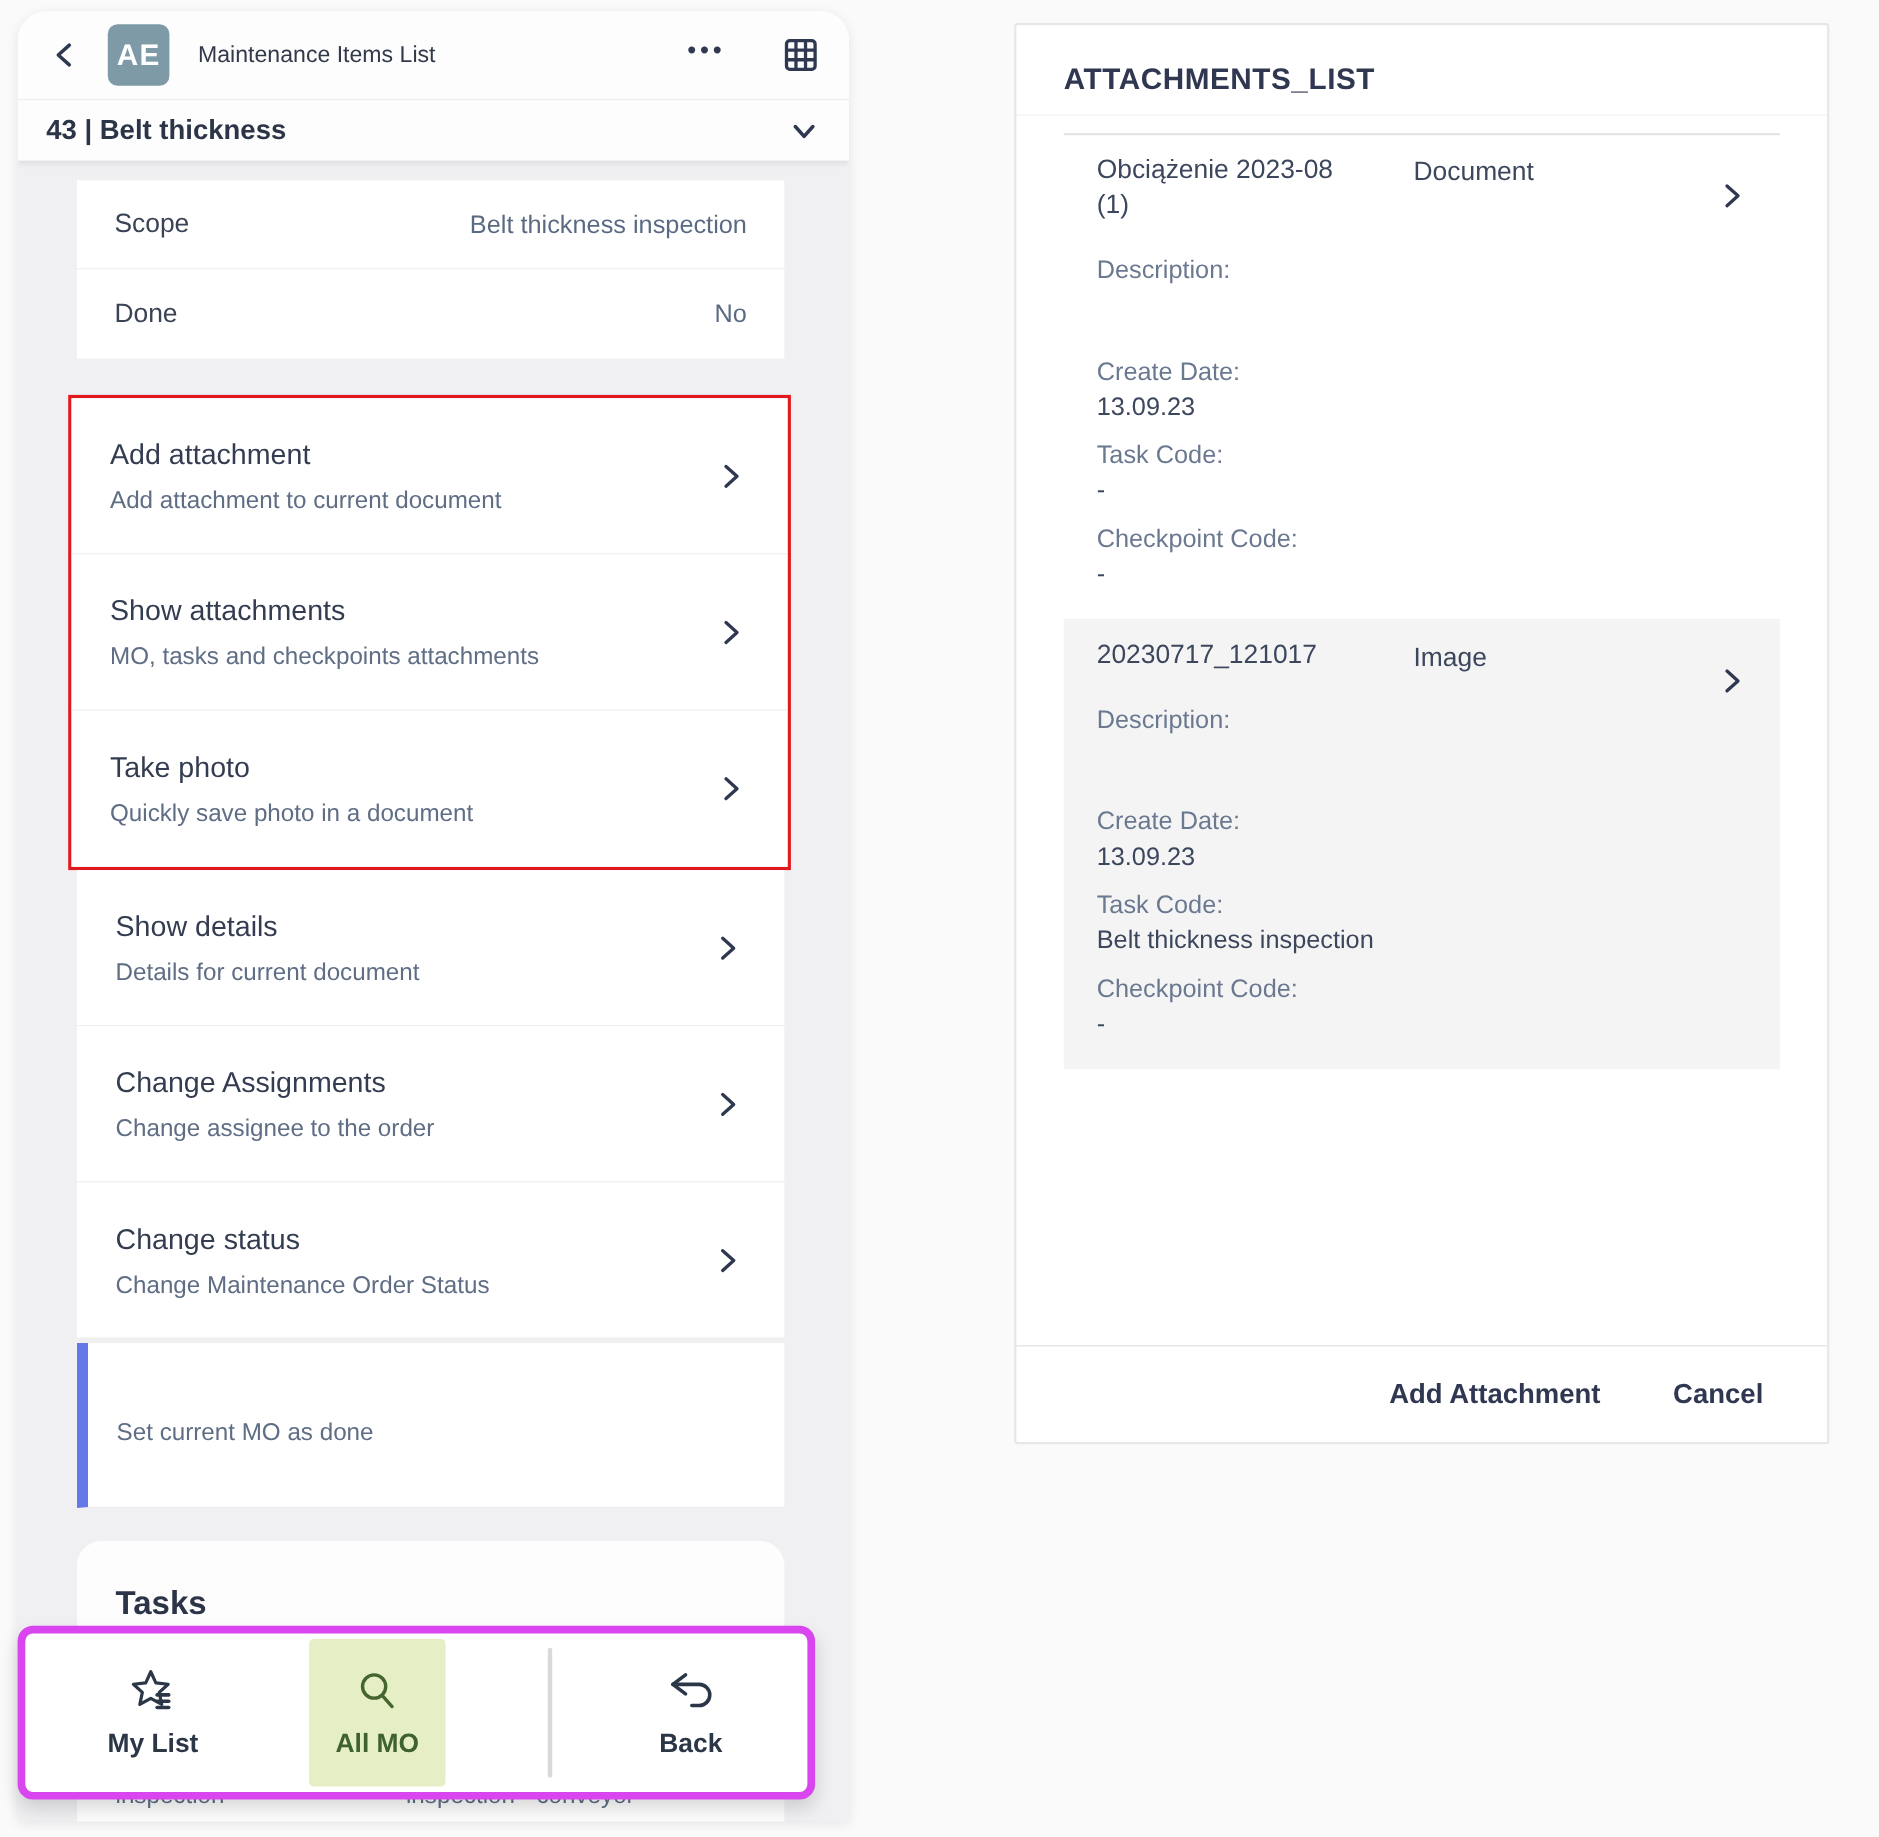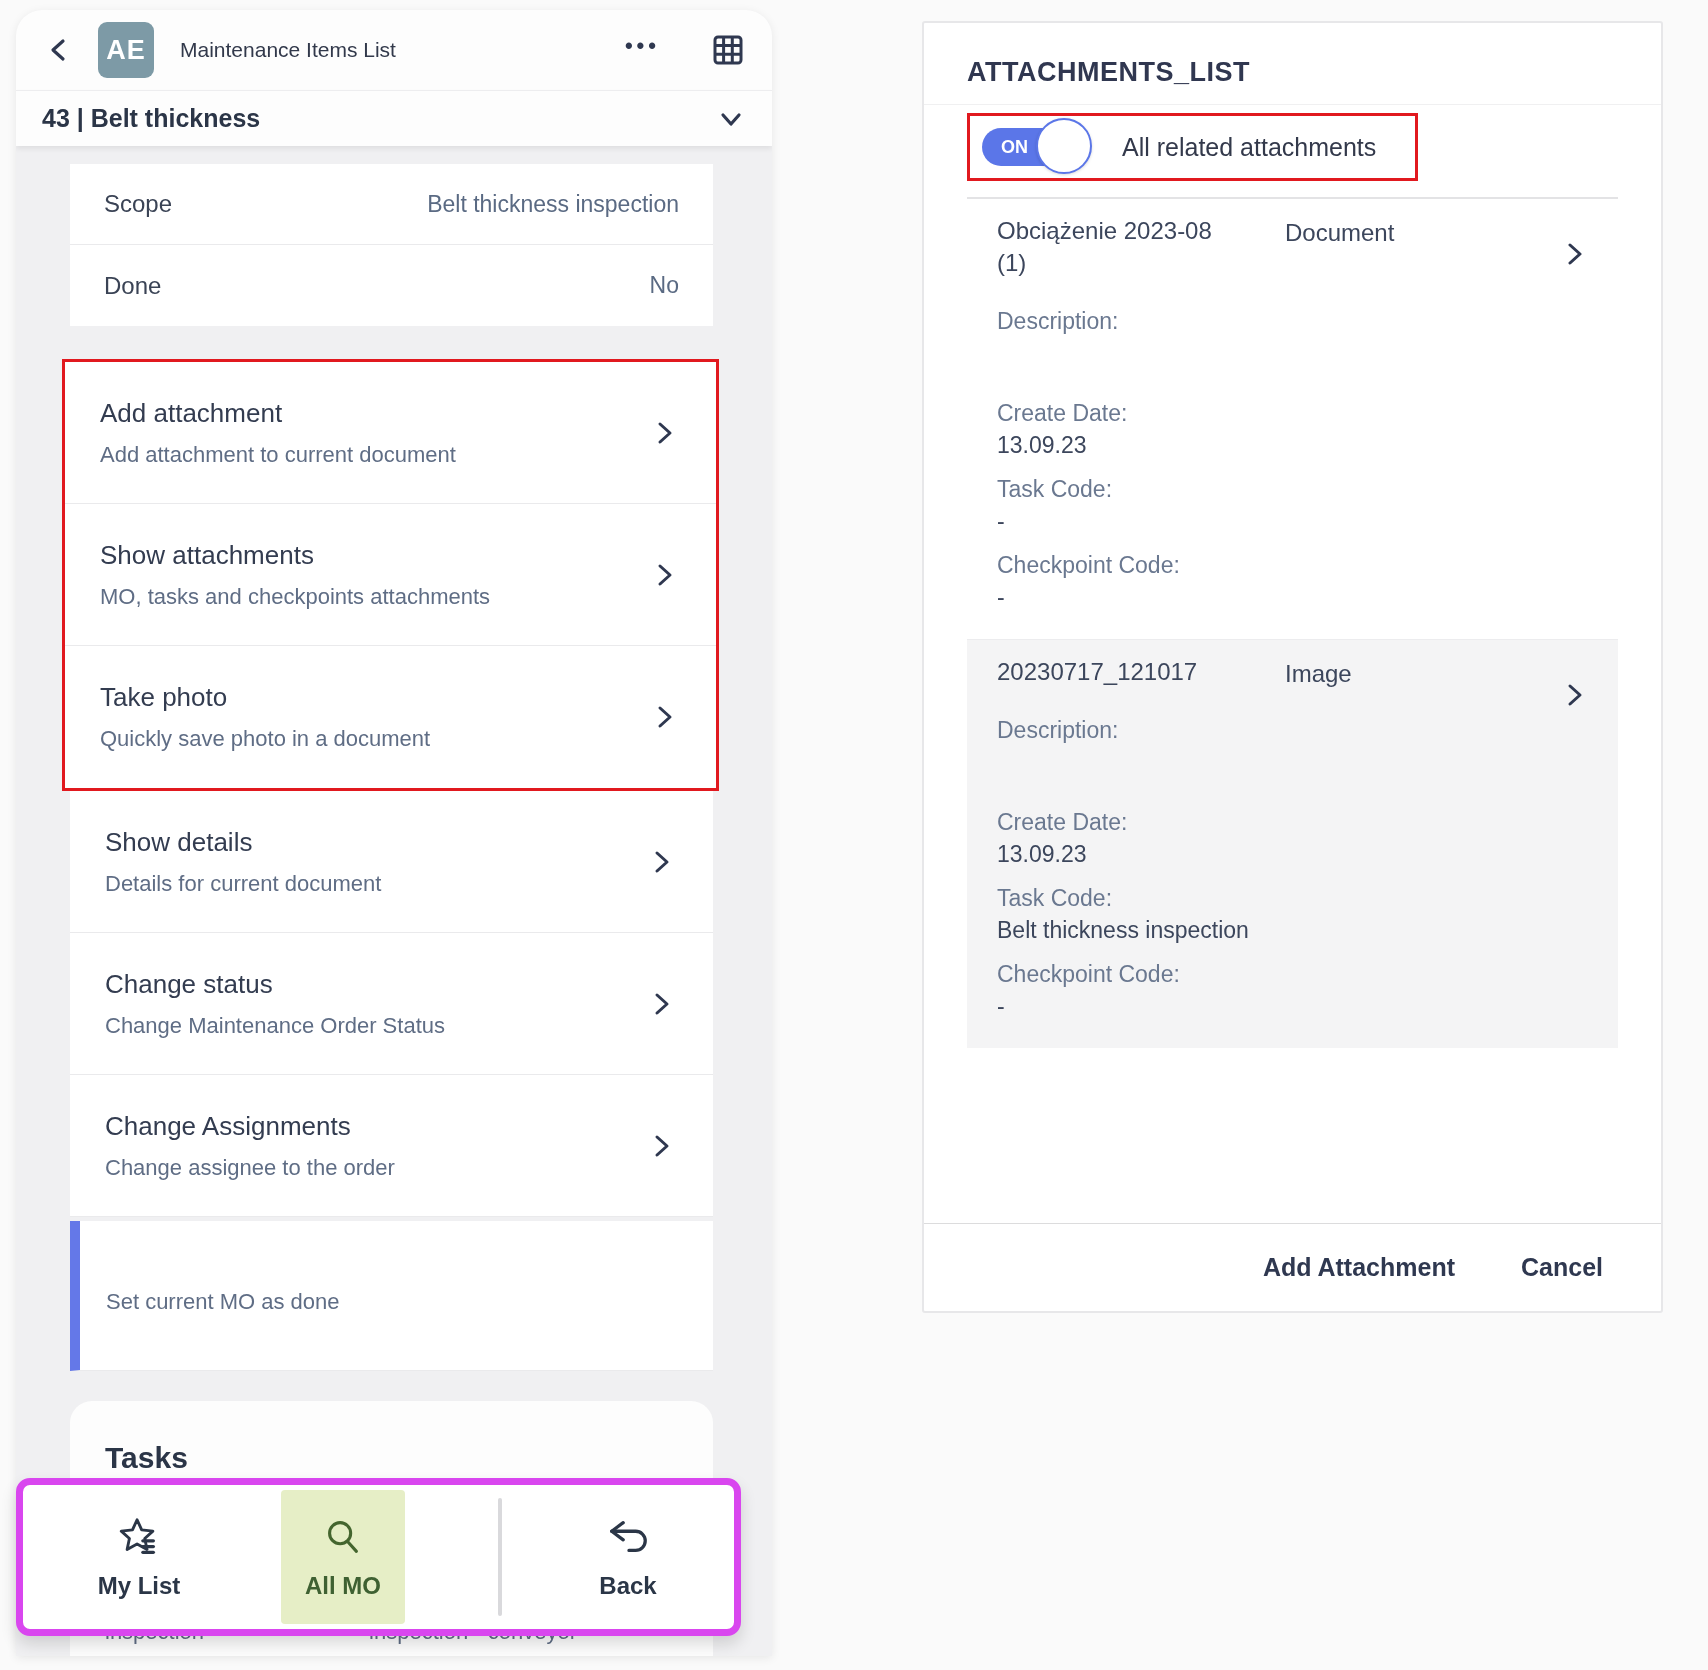--- a/index.html
+++ b/index.html
@@ -158,29 +158,29 @@
 
         <div class="plain-rows">
           <div class="menu-row">
             <div class="menu-title">Show details</div>
             <div class="menu-desc">Details for current document</div>
             <svg class="menu-chev" viewBox="0 0 26 26">
               <polyline points="8,4 18,13 8,22" fill="none" stroke="#2f3850" stroke-width="3" stroke-linecap="round" stroke-linejoin="round"></polyline>
             </svg>
           </div>
           <div class="menu-row">
+            <div class="menu-title">Change Assignments</div>
+            <div class="menu-desc">Change assignee to the order</div>
+            <svg class="menu-chev" viewBox="0 0 26 26">
+              <polyline points="8,4 18,13 8,22" fill="none" stroke="#2f3850" stroke-width="3" stroke-linecap="round" stroke-linejoin="round"></polyline>
+            </svg>
+          </div>
+          <div class="menu-row">
             <div class="menu-title">Change status</div>
             <div class="menu-desc">Change Maintenance Order Status</div>
-            <svg class="menu-chev" viewBox="0 0 26 26">
-              <polyline points="8,4 18,13 8,22" fill="none" stroke="#2f3850" stroke-width="3" stroke-linecap="round" stroke-linejoin="round"></polyline>
-            </svg>
-          </div>
-          <div class="menu-row">
-            <div class="menu-title">Change Assignments</div>
-            <div class="menu-desc">Change assignee to the order</div>
             <svg class="menu-chev" viewBox="0 0 26 26">
               <polyline points="8,4 18,13 8,22" fill="none" stroke="#2f3850" stroke-width="3" stroke-linecap="round" stroke-linejoin="round"></polyline>
             </svg>
           </div>
           <div class="menu-row accent-row">
             <div class="menu-desc">Set current MO as done</div>
           </div>
         </div>
 
         <div class="tasks-card">
@@ -221,27 +221,20 @@
         <path d="M7 18 H32 a10 10 0 0 1 0 20 h-7" fill="none" stroke="#2b3647" stroke-width="3.4" stroke-linecap="round"></path>
       </svg>
       <div class="nav-label">Back</div>
     </div>
   </div>
 
   <div class="attach-card">
     <div class="attach-title">ATTACHMENTS_LIST</div>
     <div class="attach-hr"></div>
 
-    <div class="toggle-redbox">
-      <div class="toggle">
-        <span class="toggle-on">ON</span>
-        <div class="toggle-knob"></div>
-      </div>
-      <div class="toggle-label">All related attachments</div>
-    </div>
 
     <div class="tbl-head-hr"></div>
 
     <div class="att-row">
       <div class="row-top">
         <div class="att-name">Obciążenie 2023-08 (1)</div>
         <div class="att-type">Document</div>
       </div>
       <svg class="att-chev" viewBox="0 0 26 26">
         <polyline points="8,4 18,13 8,22" fill="none" stroke="#2f3850" stroke-width="3" stroke-linecap="round" stroke-linejoin="round"></polyline>

